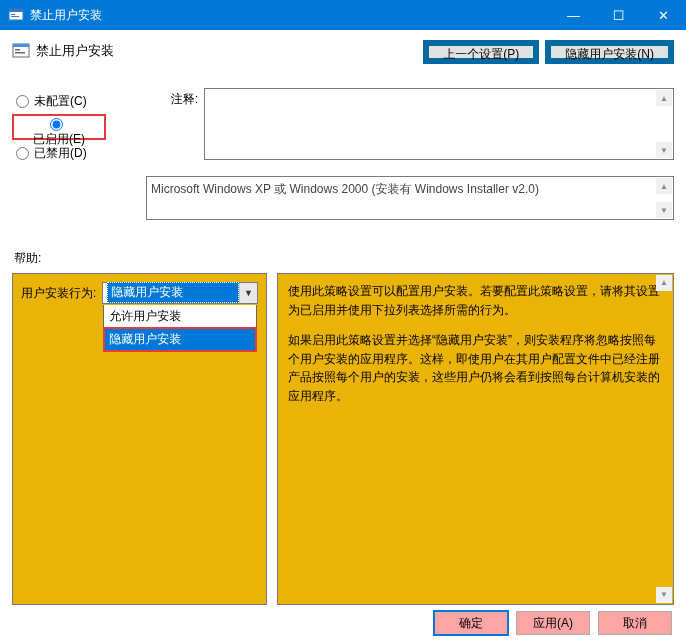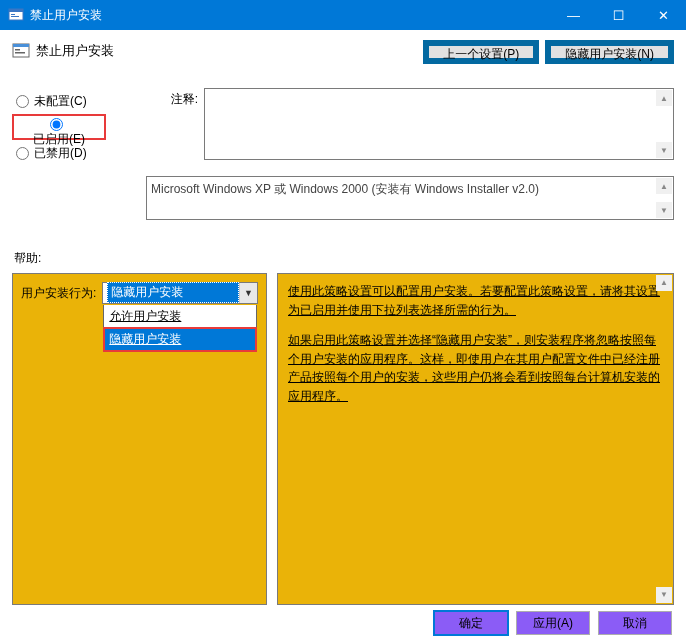--- a/index.html
+++ b/index.html
@@ -145,21 +145,20 @@
   .panel-left {
     width: 255px;
     padding: 8px;
   }
   .panel-right {
     flex: 1;
     padding: 8px 10px;
     font-size: 12px;
     line-height: 1.55;
     overflow: hidden;
-    text-decoration: underline;
   }
   .panel-right p { margin-bottom: 12px; }
   .combo-row {
     display: flex;
     align-items: center;
     position: relative;
   }
   .combo-label { margin-right: 6px; }
   .combo {
     flex: 1;
@@ -193,21 +192,20 @@
     left: 0; top: 22px;
     width: 100%;
     border: 1px solid #666;
     border-top: none;
     background: #fff;
     z-index: 10;
   }
   .dropdown-item {
     padding: 3px 5px;
     font-size: 12px;
-    text-decoration: underline;
   }
   .dropdown-item.highlight {
     background: #0078d7;
     color: #fff;
   }
   .dropdown-item.redbox {
     outline: 2px solid #e83a3a;
     outline-offset: -1px;
   }
   .footer {
@@ -215,21 +213,21 @@
     bottom: 8px; left: 0; right: 0;
     display: flex;
     justify-content: flex-end;
     gap: 8px;
     padding: 0 14px;
   }
   .footer button {
     width: 74px;
     height: 24px;
     border: 1px solid #adadad;
-    background: #8b5cf6;
+    background: #fca5a5;
     font-size: 12px;
     font-family: inherit;
   }
   .footer button.primary {
     border: 1px solid #0078d7;
     outline: 1px solid #0078d7;
   }
 </style>
 </head>
 <body>

